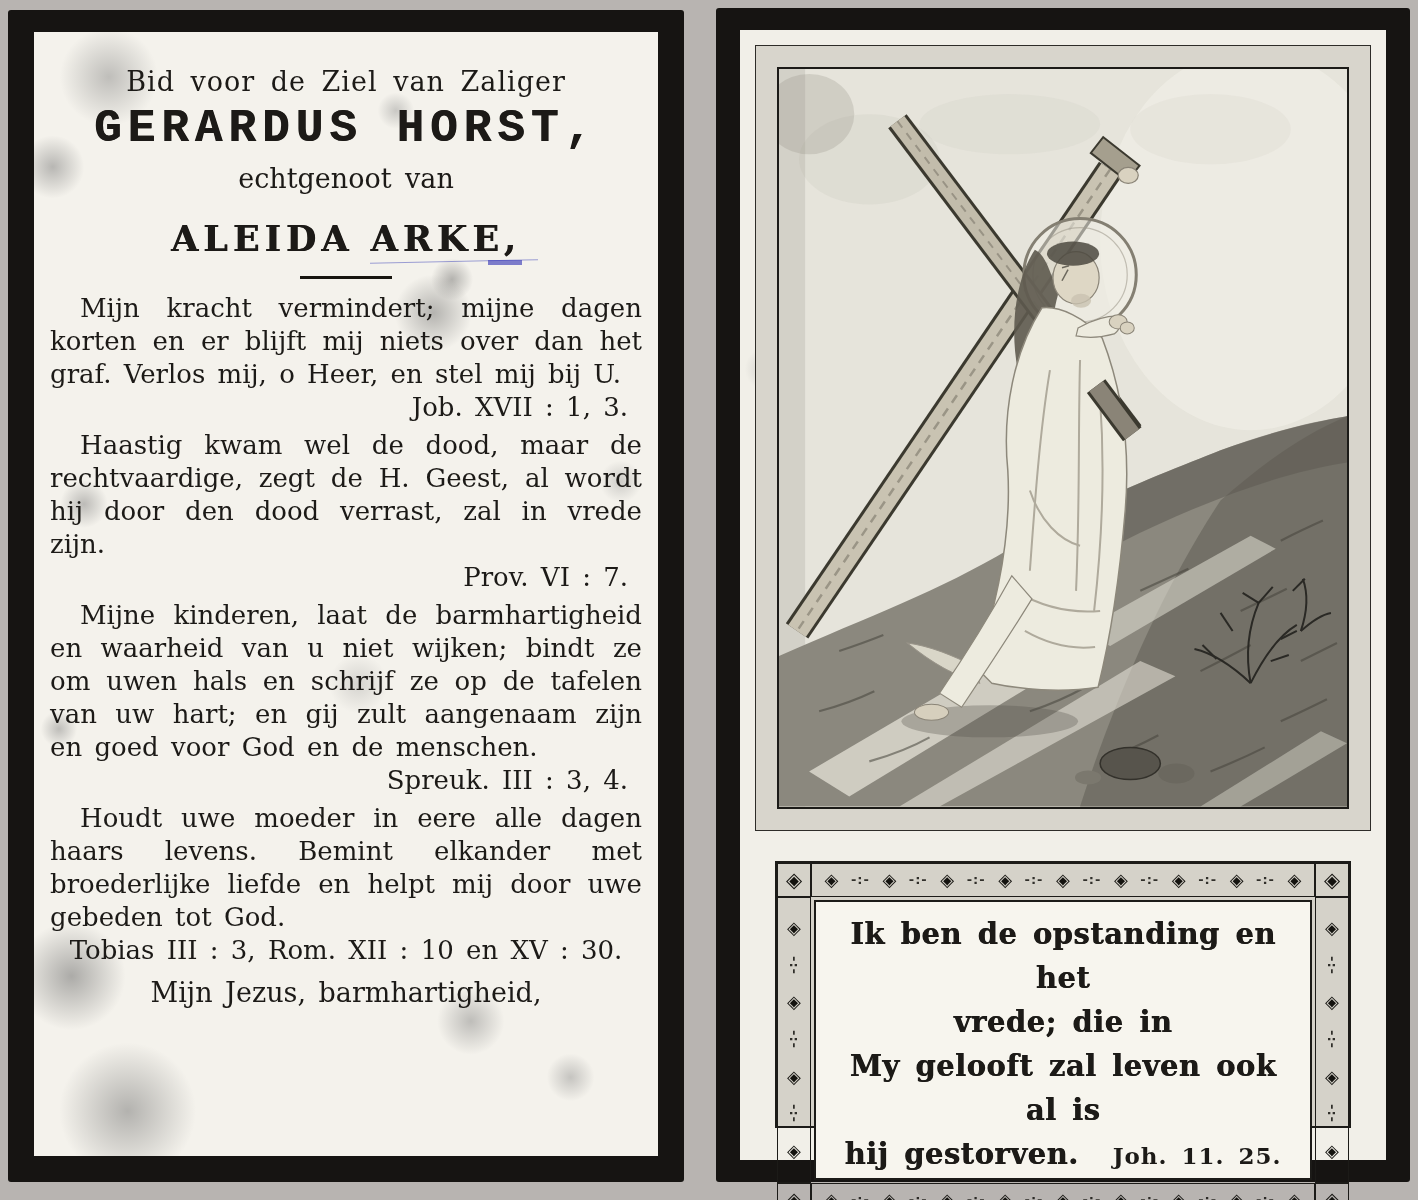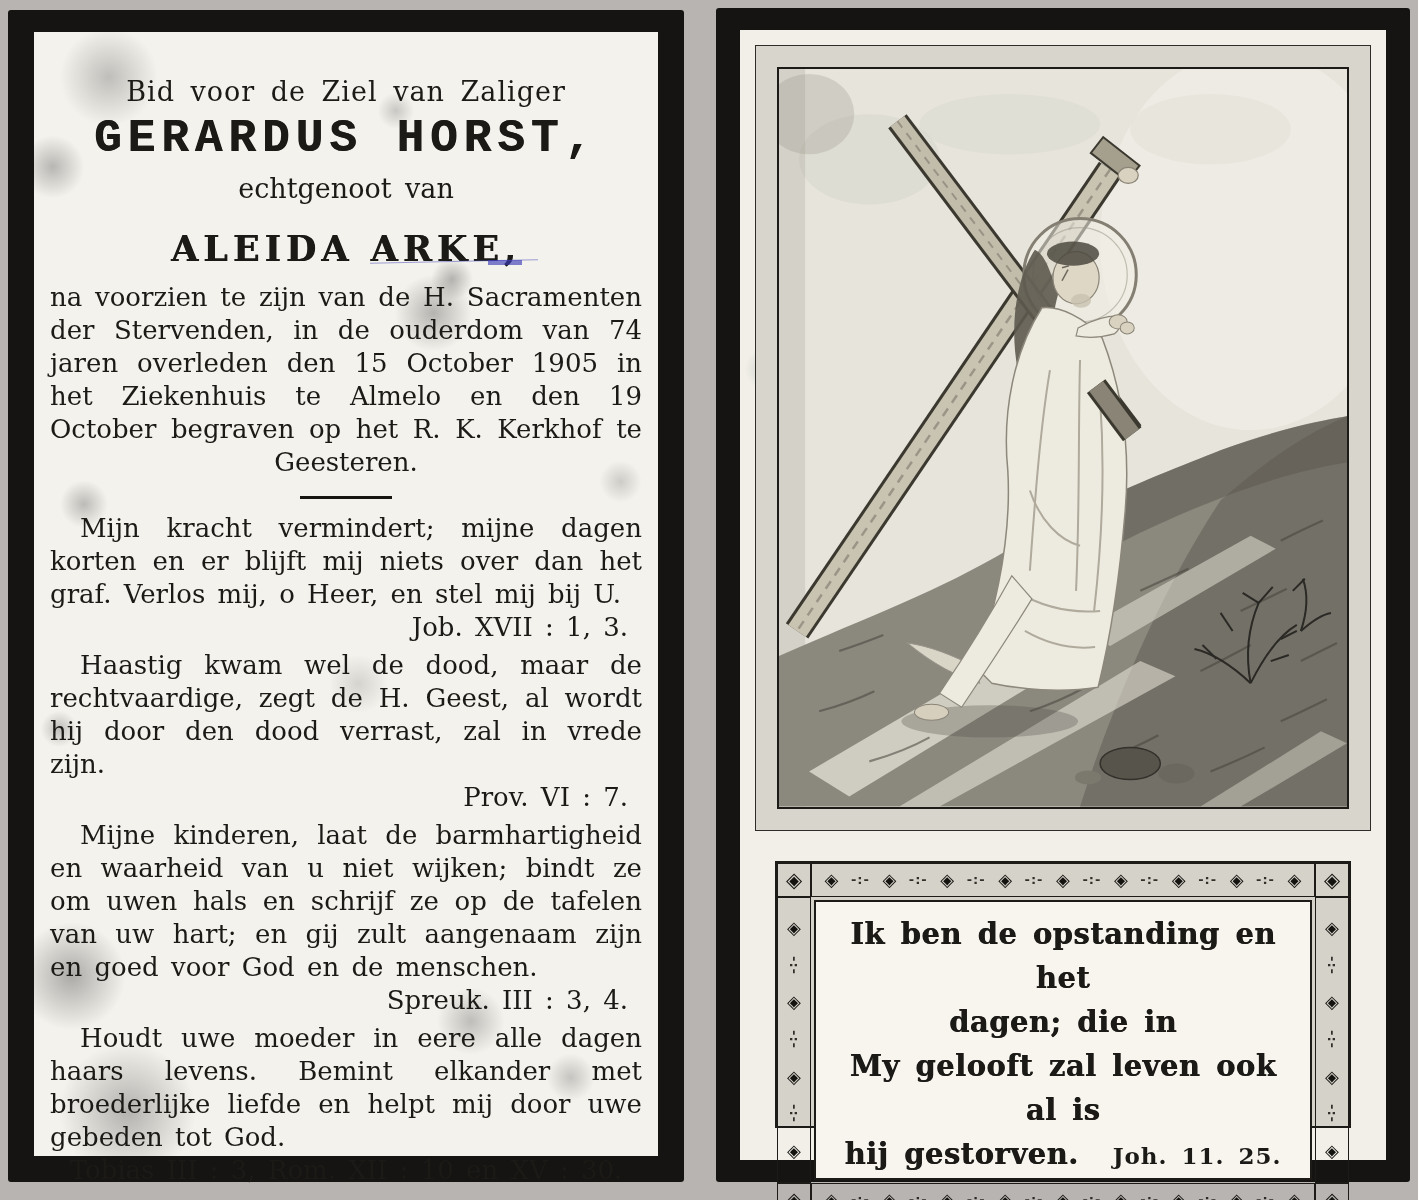--- a/index.html
+++ b/index.html
@@ -11,21 +11,21 @@
   }
   
   .panel{position:absolute;background:#161412;border-radius:3px;}
   .panel.left{left:8px;top:10px;width:676px;height:1172px;}
   .panel.right{left:716px;top:8px;width:694px;height:1174px;}
 
   
   .card{position:absolute;background:#f4f2ec;}
   .card.lcard{
     left:26px;top:22px;width:624px;height:1124px;
-    padding:44px 16px 0;box-sizing:border-box;
+    padding:34px 16px 0;box-sizing:border-box;
     background:
       radial-gradient(circle 70px at 12% 4%, rgba(105,105,105,.38), rgba(105,105,105,0) 70%),
       radial-gradient(circle 45px at 3% 12%, rgba(110,110,110,.45), rgba(110,110,110,0) 70%),
       radial-gradient(circle 26px at 58% 7%, rgba(120,120,120,.35), rgba(120,120,120,0) 70%),
       radial-gradient(circle 55px at 64% 25%, rgba(85,85,85,.40), rgba(85,85,85,0) 70%),
       radial-gradient(circle 30px at 67% 22%, rgba(60,60,60,.35), rgba(60,60,60,0) 70%),
       radial-gradient(circle 34px at 8% 42%, rgba(110,110,110,.42), rgba(110,110,110,0) 70%),
       radial-gradient(circle 26px at 4% 62%, rgba(110,110,110,.40), rgba(110,110,110,0) 70%),
       radial-gradient(circle 75px at 6% 84%, rgba(100,100,100,.50), rgba(100,100,100,0) 72%),
       radial-gradient(circle 95px at 15% 96%, rgba(100,100,100,.45), rgba(100,100,100,0) 72%),
@@ -99,21 +99,20 @@
     <div class="t-center intro">Bid voor de Ziel van Zaliger</div>
     <div class="t-center dname">GERARDUS HORST,</div>
     <div class="t-center relation">echtgenoot van</div>
     <div class="t-center sname">ALEIDA ARKE,</div>
 
     <div class="scribble">
       <div class="s1"></div>
       <div class="s2"></div>
     </div>
 
-    <div class="obit">na voorzien te zijn van de H. Sacramenten der Stervenden, in de ouderdom van 74 jaren overleden den 15 October 1905 in het Ziekenhuis te Almelo en den 19 October begraven op het R. K. Kerkhof te Geesteren.</div>
 
     <div class="sep"></div>
 
     <p class="verse">Mijn kracht vermindert; mijne dagen korten en er blijft mij niets over dan het graf. Verlos mij, o Heer, en stel mij bij U.</p>
     <div class="cite">Job. XVII : 1, 3.</div>
 
     <p class="verse">Haastig kwam wel de dood, maar de rechtvaardige, zegt de H. Geest, al wordt hij door den dood verrast, zal in vrede zijn.</p>
     <div class="cite">Prov. VI : 7.</div>
 
     <p class="verse">Mijne kinderen, laat de barmhartigheid en waarheid van u niet wijken; bindt ze om uwen hals en schrijf ze op de tafelen van uw hart; en gij zult aangenaam zijn en goed voor God en de menschen.</p>
@@ -269,21 +268,21 @@
           <span class="orn-d">◈</span>
           <span class="orn-sep">-:-</span>
           <span class="orn-d">◈</span>
           <span class="orn-sep">-:-</span>
           <span class="orn-d">◈</span>
           <span class="orn-sep">-:-</span>
           <span class="orn-d">◈</span>
         </div>
       <div class="quote-inner">
         <div class="quote-line">Ik ben de opstanding en het</div>
-        <div class="quote-line">dagen; die in</div>
+        <div class="quote-line">vrede; die in</div>
         <div class="quote-line">My gelooft zal leven ook al is</div>
         <div class="quote-line"><span>hij gestorven.</span><span class="quote-citation">Joh. 11. 25.</span></div>
       </div>
       <div class="qf-strip v">
           <span class="orn-d">◈</span>
           <span class="orn-sep">-:-</span>
           <span class="orn-d">◈</span>
           <span class="orn-sep">-:-</span>
           <span class="orn-d">◈</span>
           <span class="orn-sep">-:-</span>

